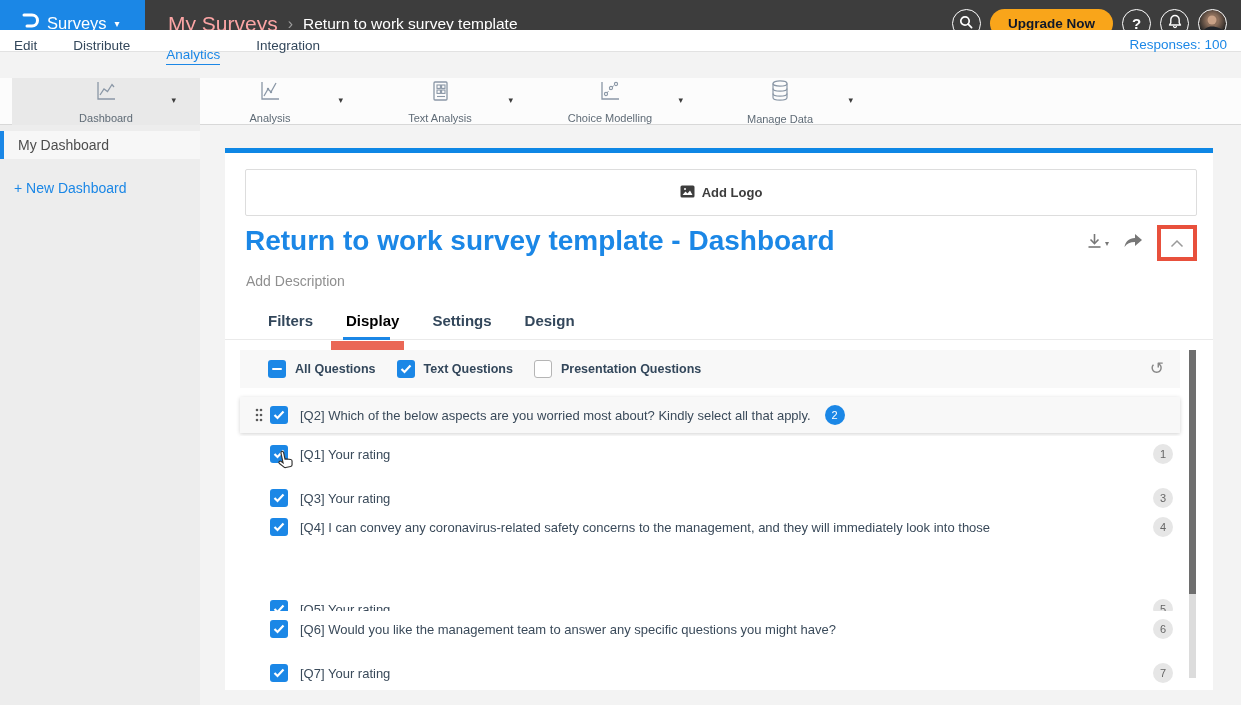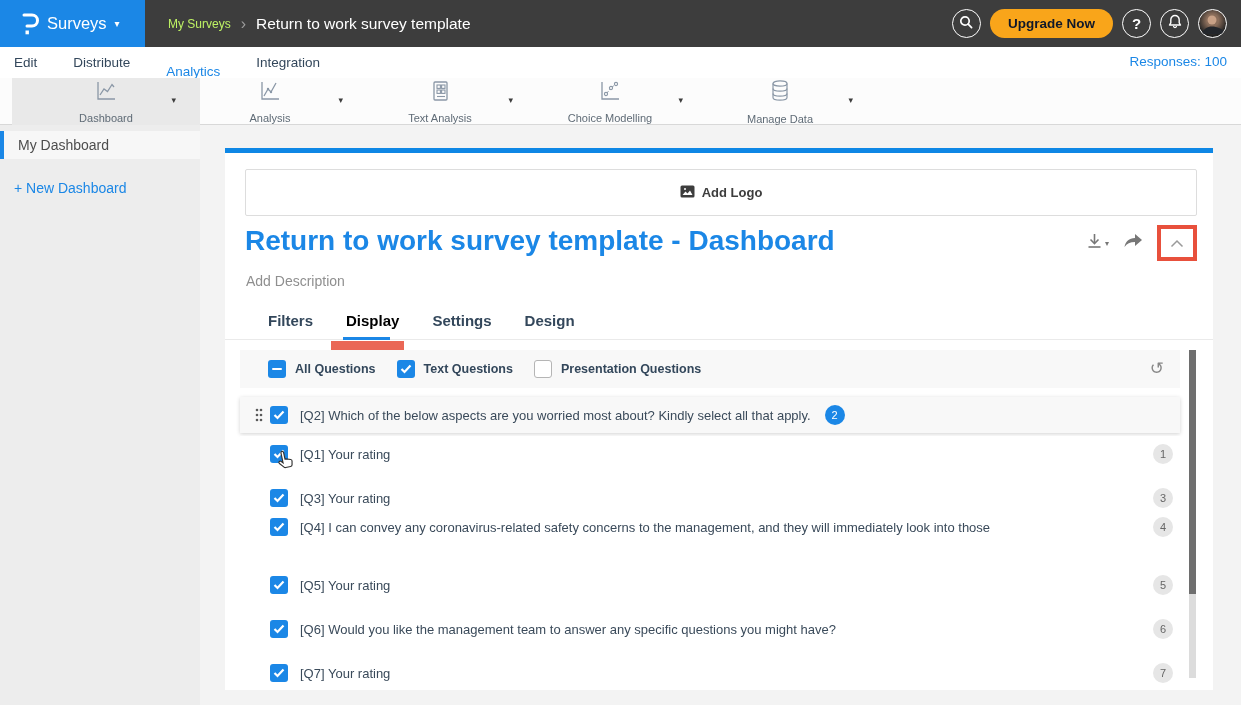--- a/index.html
+++ b/index.html
@@ -6,31 +6,31 @@
   body { font-family:"Liberation Sans", sans-serif; background:#e9e9e9; }
   .app { position:relative; width:1241px; height:705px; overflow:hidden; background:#f3f3f3; }
 
   
   .topbar { position:absolute; left:0; top:0; width:1241px; height:47px; background:#3d3d3d;padding-left:7px; }
   .brand { position:absolute; left:0; top:0; width:145px; height:47px; background:#1b87e6; display:flex; align-items:center; cursor:pointer; }
   .logo { margin-left:20px; width:20px; height:24px; }
   .brand-label { margin-left:7px; color:#fff; font-size:16.5px; }
   .brand-caret { margin-left:8px; color:#fff; font-size:10px; }
   .breadcrumb { position:absolute; left:168px; top:0; height:47px; display:flex; align-items:center; gap:10px; }
-  .crumb-parent { color:#bef264; font-size:12px; cursor:pointer; }
+  .crumb-parent { color:#fca5a5; font-size:21px; cursor:pointer; }
   .crumb-sep { color:#9b9b9b; font-size:16px; }
   .crumb-current { color:#ffffff; font-size:15.5px; }
   .topbar-right { position:absolute; right:14px; top:0; height:47px; display:flex; align-items:center; gap:9px; }
   .circle-btn { width:29px; height:29px; border:1.6px solid #fff; border-radius:50%; display:flex; align-items:center; justify-content:center; color:#fff; cursor:pointer; }
   .help-glyph { font-size:15px; font-weight:bold; }
   .upgrade-btn { height:29px; padding:0 18px; background:#f9a51a; border:none; border-radius:15px; color:#0f172a; font-size:13.5px; font-weight:bold; font-family:"Liberation Sans",sans-serif; cursor:pointer; }
   .avatar { width:29px; height:29px; border-radius:50%; border:1.6px solid #fff; background:radial-gradient(circle at 50% 38%, #8a6d5a 0 28%, #222 70%); overflow:hidden; cursor:pointer; }
 
   
-  .navrow { position:absolute; left:0; top:47px; width:1241px; height:36px; background:#fff; border-bottom:1px solid #e2e2e2; }
+  .navrow { position:absolute; left:0; top:30px; width:1241px; height:22px; background:#fff; border-bottom:1px solid #e2e2e2; }
   .navrow-items { position:absolute; left:14px; top:0; height:30px; display:flex; align-items:center; gap:36px; }
   .nav-item { font-size:13.5px; color:#33475b; cursor:pointer; }
   .nav-item.active { color:#1b87e6; border-bottom:1.5px solid #1b87e6; padding-bottom:2px;margin-top:22px; }
   .responses { position:absolute; right:14px; top:7px; font-size:13.5px; color:#1b87e6; }
 
   
   .toolbar { position:absolute; left:0; top:78px; width:1241px; height:47px; background:#fcfcfc; border-bottom:1px solid #d8d8d8; }
   .tool-group { position:absolute; top:0; height:47px; display:flex; flex-direction:column; align-items:center; justify-content:center; cursor:pointer; }
   .tool-group svg { display:block; }
   .tool-label { font-size:11px; color:#5f6b76; margin-top:10px; white-space:nowrap; }
@@ -349,21 +349,21 @@
       <div class="qrow" style="top:356px;">
         <span class="checkbox cb-checked">
           <svg width="12" height="10" viewBox="0 0 12 10">
               <path d="M1.5 5l3 3 6-6.5" fill="none" stroke="#fff" stroke-width="2.2"></path>
             </svg>
         </span>
         <span class="q-text">[Q4] I can convey any coronavirus-related safety concerns to the management, and they will immediately look into those</span>
         <span class="badge badge-right">4</span>
       </div>
 
-      <div class="qrow" style="top:414px;">
+      <div class="qrow" style="top:438px;">
         <span class="checkbox cb-checked">
           <svg width="12" height="10" viewBox="0 0 12 10">
               <path d="M1.5 5l3 3 6-6.5" fill="none" stroke="#fff" stroke-width="2.2"></path>
             </svg>
         </span>
         <span class="q-text">[Q5] Your rating</span>
         <span class="badge badge-right">5</span>
       </div>
 
       <div class="qrow" style="top:458px;">

